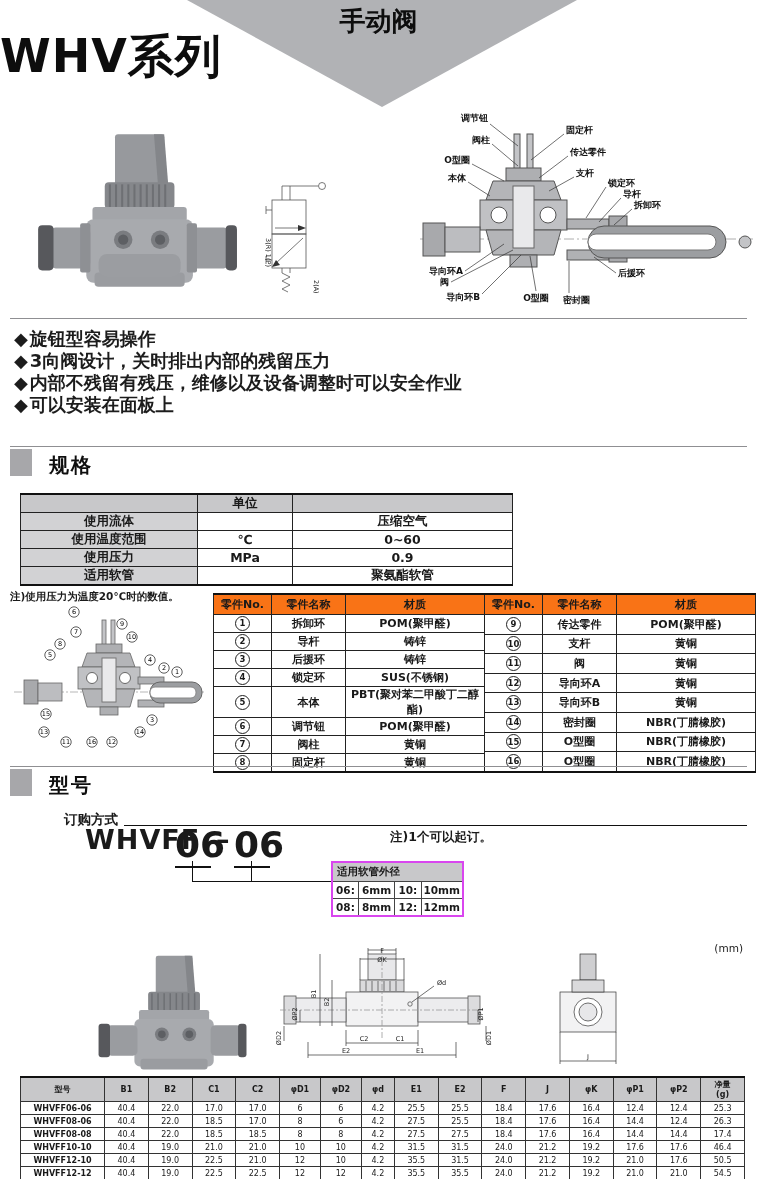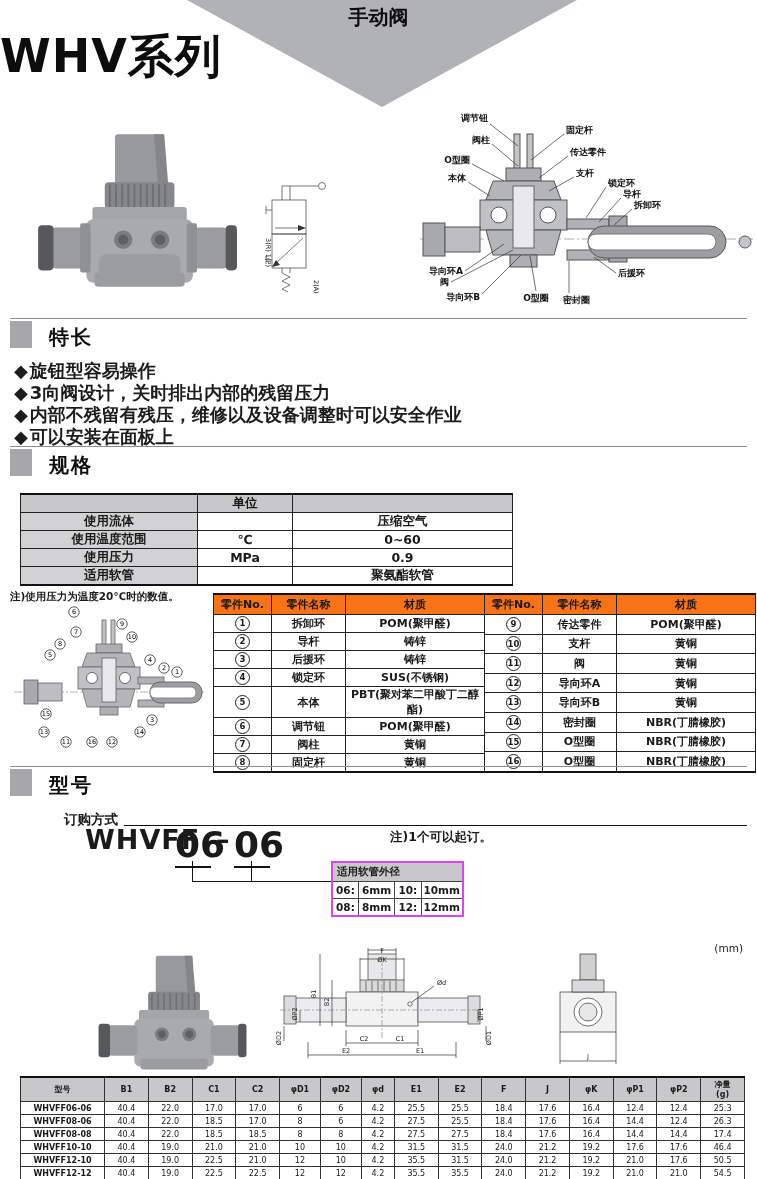--- a/index.html
+++ b/index.html
@@ -3,21 +3,21 @@
 <meta charset="utf-8">
 <style>
   html,body{margin:0;padding:0;background:#fff;}
   body{font-family:"DejaVu Sans",sans-serif;color:#1a1a1a;}
   #page{position:relative;width:757px;height:1179px;background:#fff;overflow:hidden;margin:0 auto;}
   .abs{position:absolute;}
 
   
   .banner-tri{left:0;top:0;width:757px;height:107px;
     clip-path:polygon(187px 0,577px 0,382px 107px);background:#b1b2b5;}
-  .banner-sub{left:0;top:4px;width:757px;text-align:center;font-size:20px;font-weight:bold;color:#0d0d0d;}
+  .banner-sub{left:0;top:4px;width:757px;text-align:center;font-size:26px;font-weight:bold;color:#0d0d0d;}
   .banner-title{left:0;top:26px;width:757px;font-size:46px;font-weight:bold;letter-spacing:1px;color:#0d0d0d;}
 
   
   .section{position:absolute;left:10px;right:10px;border-top:1px solid #8f8f92;}
   .sec-head{display:flex;align-items:flex-start;gap:17px;padding-top:2px;}
   .sec-sq{width:22px;height:27px;background:#a7a7aa;flex:0 0 auto;}
   .sec-title{font-size:20px;font-weight:bold;letter-spacing:2px;padding-top:3px;color:#0e0e0e;}
 
   
   .feat-list{margin:9px 0 0 4px;}
@@ -197,24 +197,20 @@
     <text class="lbl" x="216" y="104">拆卸环</text>
     <text class="lbl" x="45" y="170" text-anchor="end">导向环A</text>
     <text class="lbl" x="31" y="181" text-anchor="end">阀</text>
     <text class="lbl" x="62" y="196" text-anchor="end">导向环B</text>
     <text class="lbl" x="118" y="197" text-anchor="middle">O型圈</text>
     <text class="lbl" x="145" y="199">密封圈</text>
     <text class="lbl" x="200" y="172">后援环</text>
   </svg>
 
   <div class="section" style="top:318px;">
-    <div class="sec-head">
-      <div class="sec-sq"></div>
-      <div class="sec-title">特长</div>
-    </div>
     <div class="feat-list">
       <div class="feat-item"><span class="blt">◆</span><span>旋钮型容易操作</span></div>
       <div class="feat-item"><span class="blt">◆</span><span>3向阀设计，关时排出内部的残留压力</span></div>
       <div class="feat-item"><span class="blt">◆</span><span>内部不残留有残压，维修以及设备调整时可以安全作业</span></div>
       <div class="feat-item"><span class="blt">◆</span><span>可以安装在面板上</span></div>
     </div>
   </div>
 
   <div class="section" style="top:446px;">
     <div class="sec-head">

